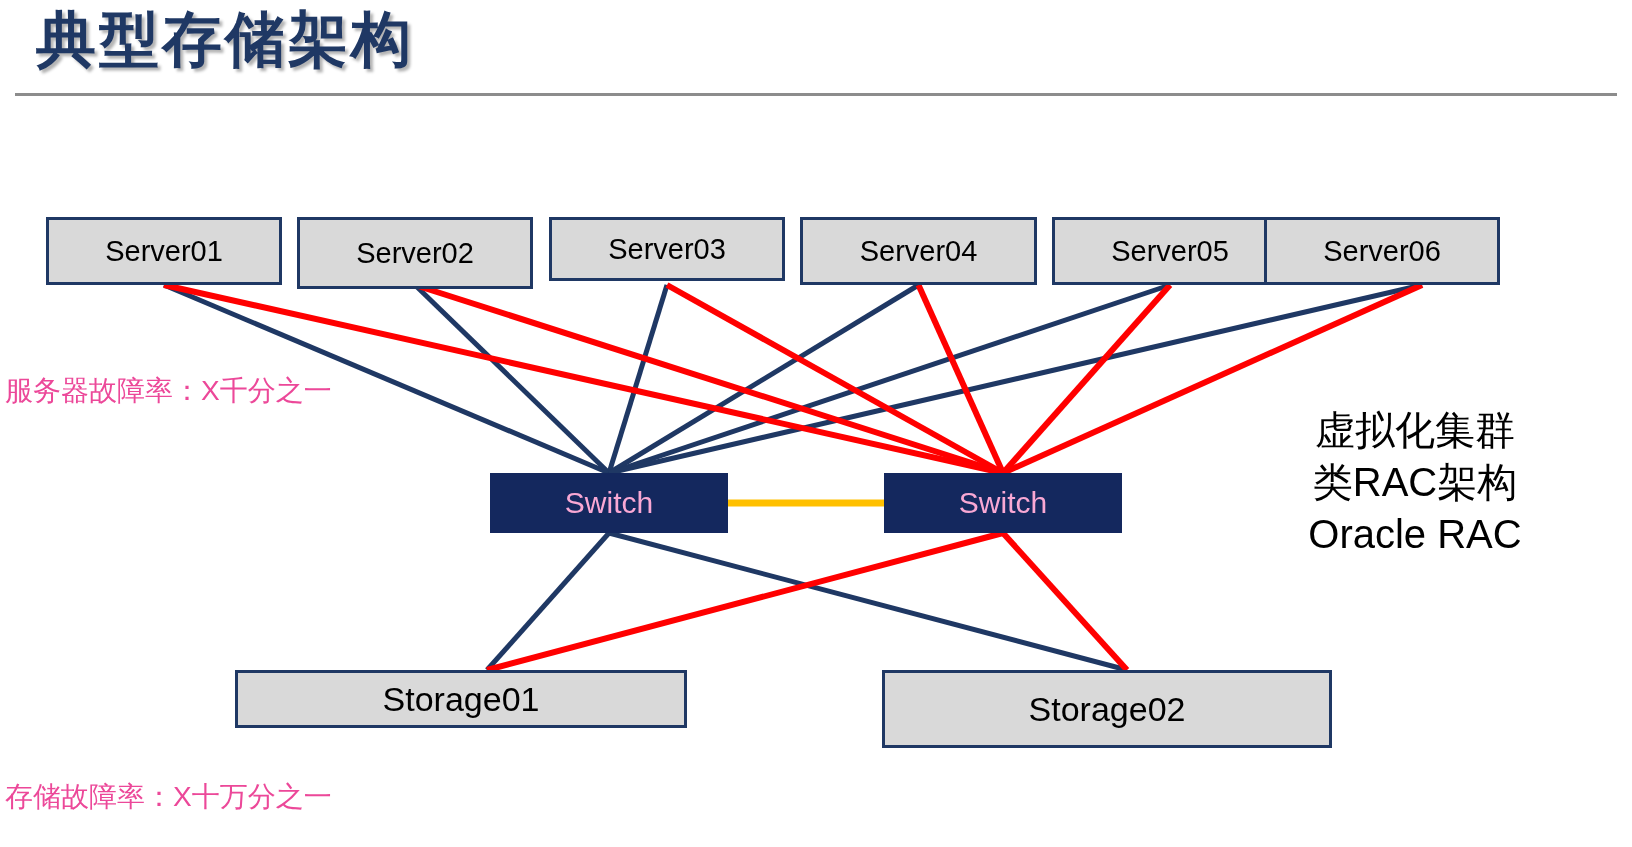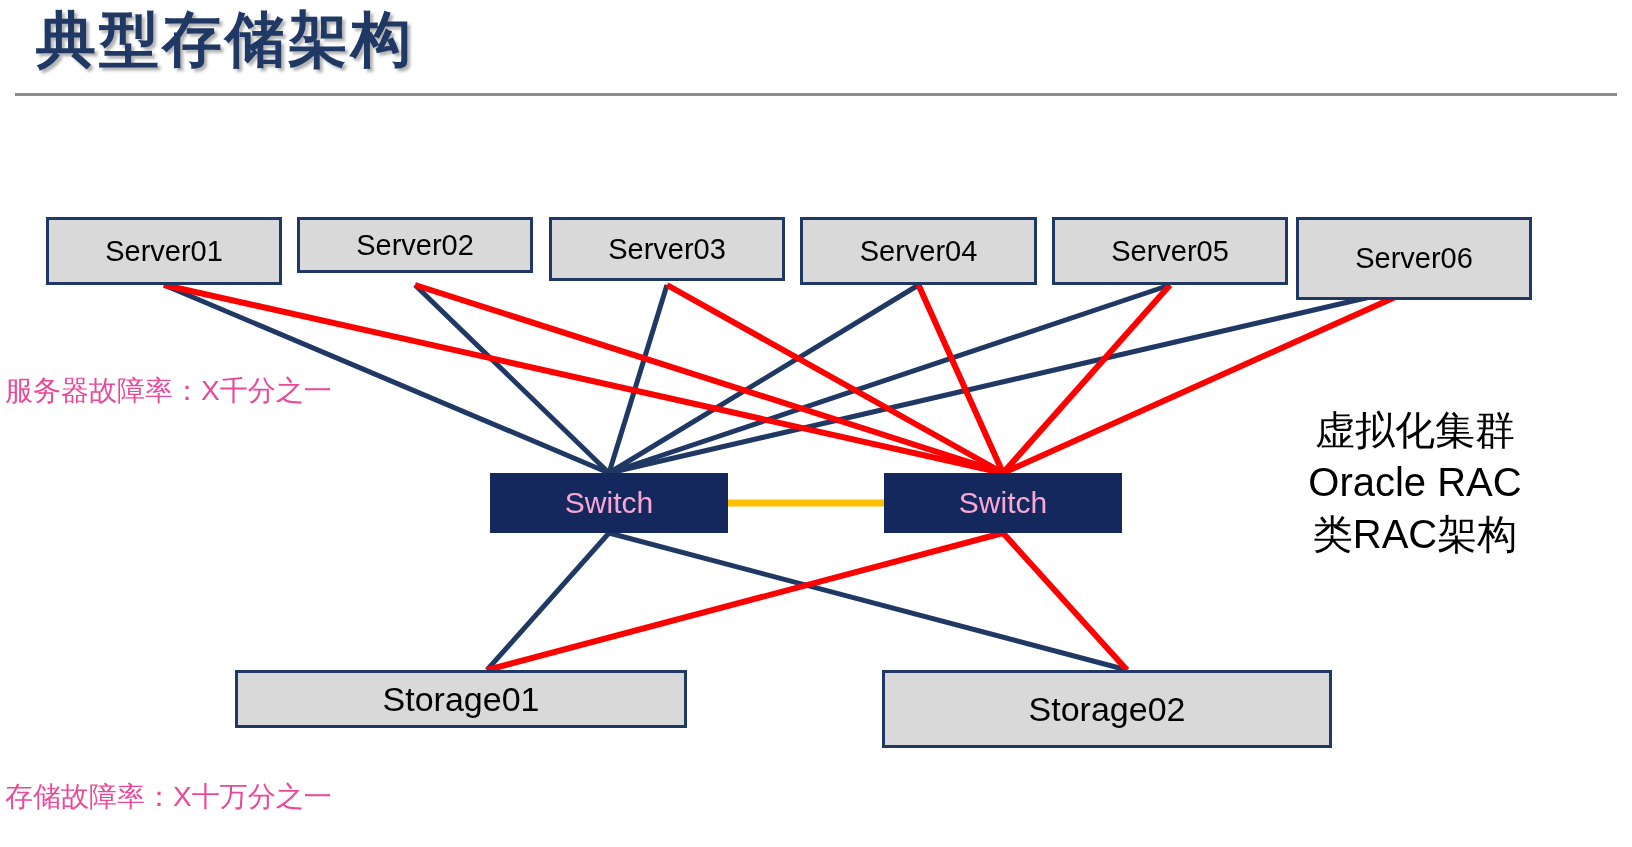--- a/index.html
+++ b/index.html
@@ -106,33 +106,33 @@
       <line x1="1422" y1="285" x2="1003" y2="473" stroke="#FF0000" stroke-width="6"></line>
       <line x1="1003" y1="533" x2="487" y2="670" stroke="#FF0000" stroke-width="6"></line>
       <line x1="1003" y1="533" x2="1127" y2="670" stroke="#FF0000" stroke-width="6"></line>
       <line x1="728" y1="503" x2="884" y2="503" stroke="#FFC000" stroke-width="7"></line>
     </svg>
 
   <div id="nodes-layer">
       <div class="node server" style="left: 46px; top: 217px; width: 236px; height: 68px;">
         <span>Server01</span>
       </div>
-      <div class="node server" style="left: 297px; top: 217px; width: 236px; height: 56px;">
+      <div class="node server" style="left: 297px; top: 217px; width: 236px; height: 72px;">
         <span>Server02</span>
       </div>
       <div class="node server" style="left: 549px; top: 217px; width: 236px; height: 64px;">
         <span>Server03</span>
       </div>
       <div class="node server" style="left: 800px; top: 217px; width: 237px; height: 68px;">
         <span>Server04</span>
       </div>
       <div class="node server" style="left: 1052px; top: 217px; width: 236px; height: 68px;">
         <span>Server05</span>
       </div>
-      <div class="node server" style="left: 1296px; top: 217px; width: 236px; height: 83px;">
+      <div class="node server" style="left: 1264px; top: 217px; width: 236px; height: 68px;">
         <span>Server06</span>
       </div>
       <div class="node switch" style="left: 490px; top: 473px; width: 238px; height: 60px;">
         <span>Switch</span>
       </div>
       <div class="node switch" style="left: 884px; top: 473px; width: 238px; height: 60px;">
         <span>Switch</span>
       </div>
       <div class="node storage" style="left: 235px; top: 670px; width: 452px; height: 58px;">
         <span>Storage01</span>
@@ -141,17 +141,17 @@
         <span>Storage02</span>
       </div>
     </div>
 
   <div class="note note-server-rate">服务器故障率：X千分之一</div>
 
   <div class="note note-storage-rate">存储故障率：X十万分之一</div>
 
   <div class="cluster-note">
     <div>虚拟化集群</div>
+    <div>类RAC架构</div>
     <div>Oracle RAC</div>
-    <div>类RAC架构</div>
   </div>
 
 </div>
 
 </body></html>

